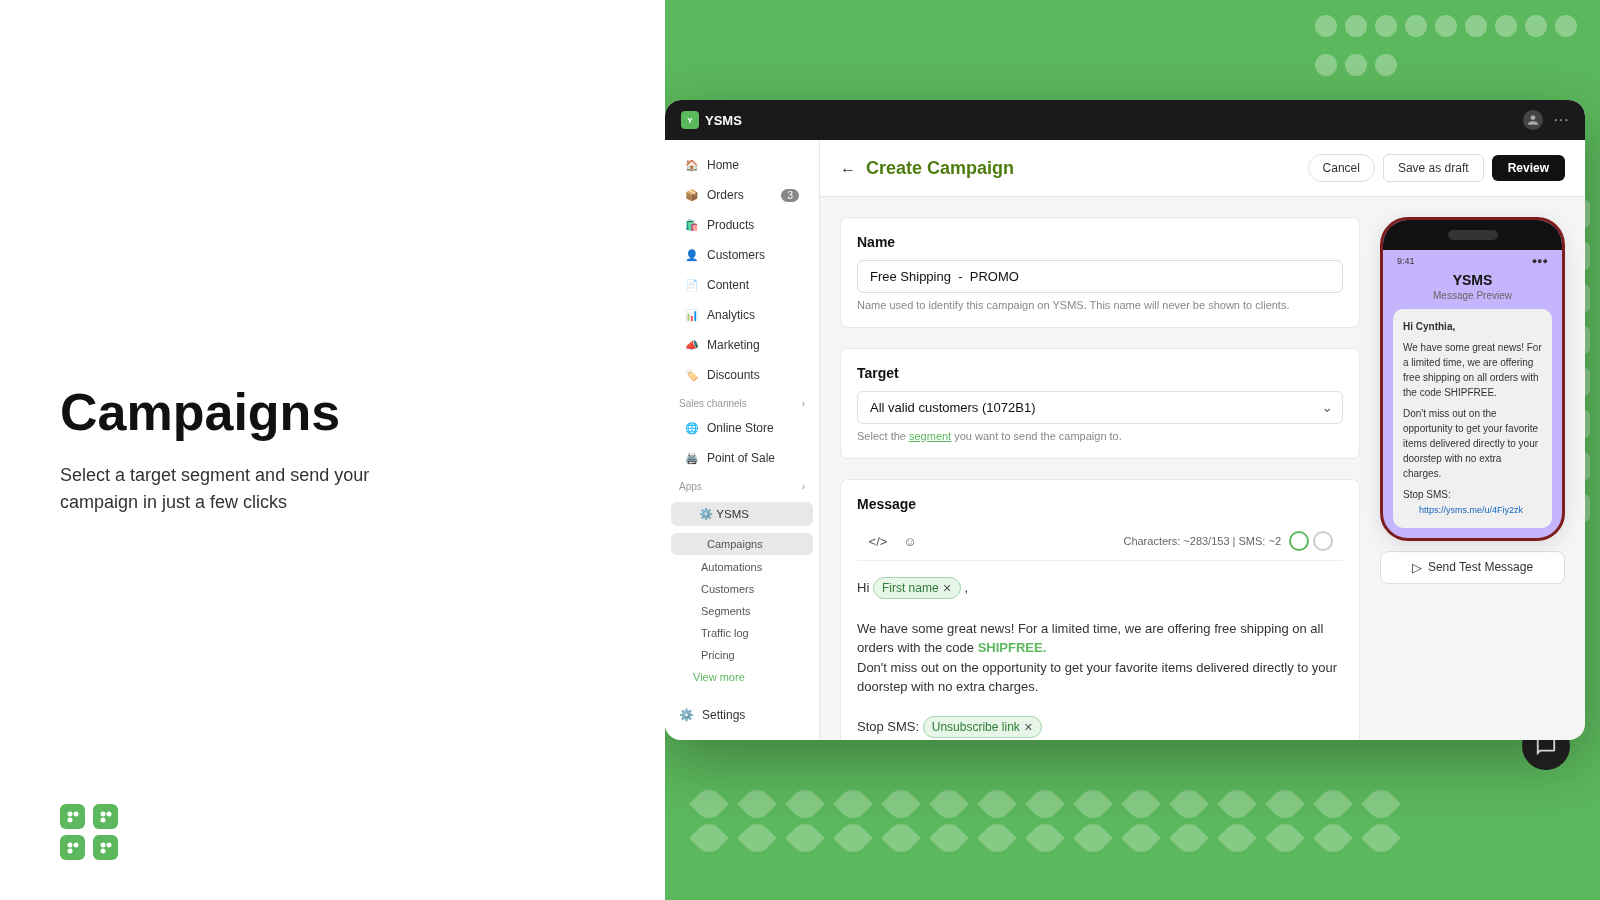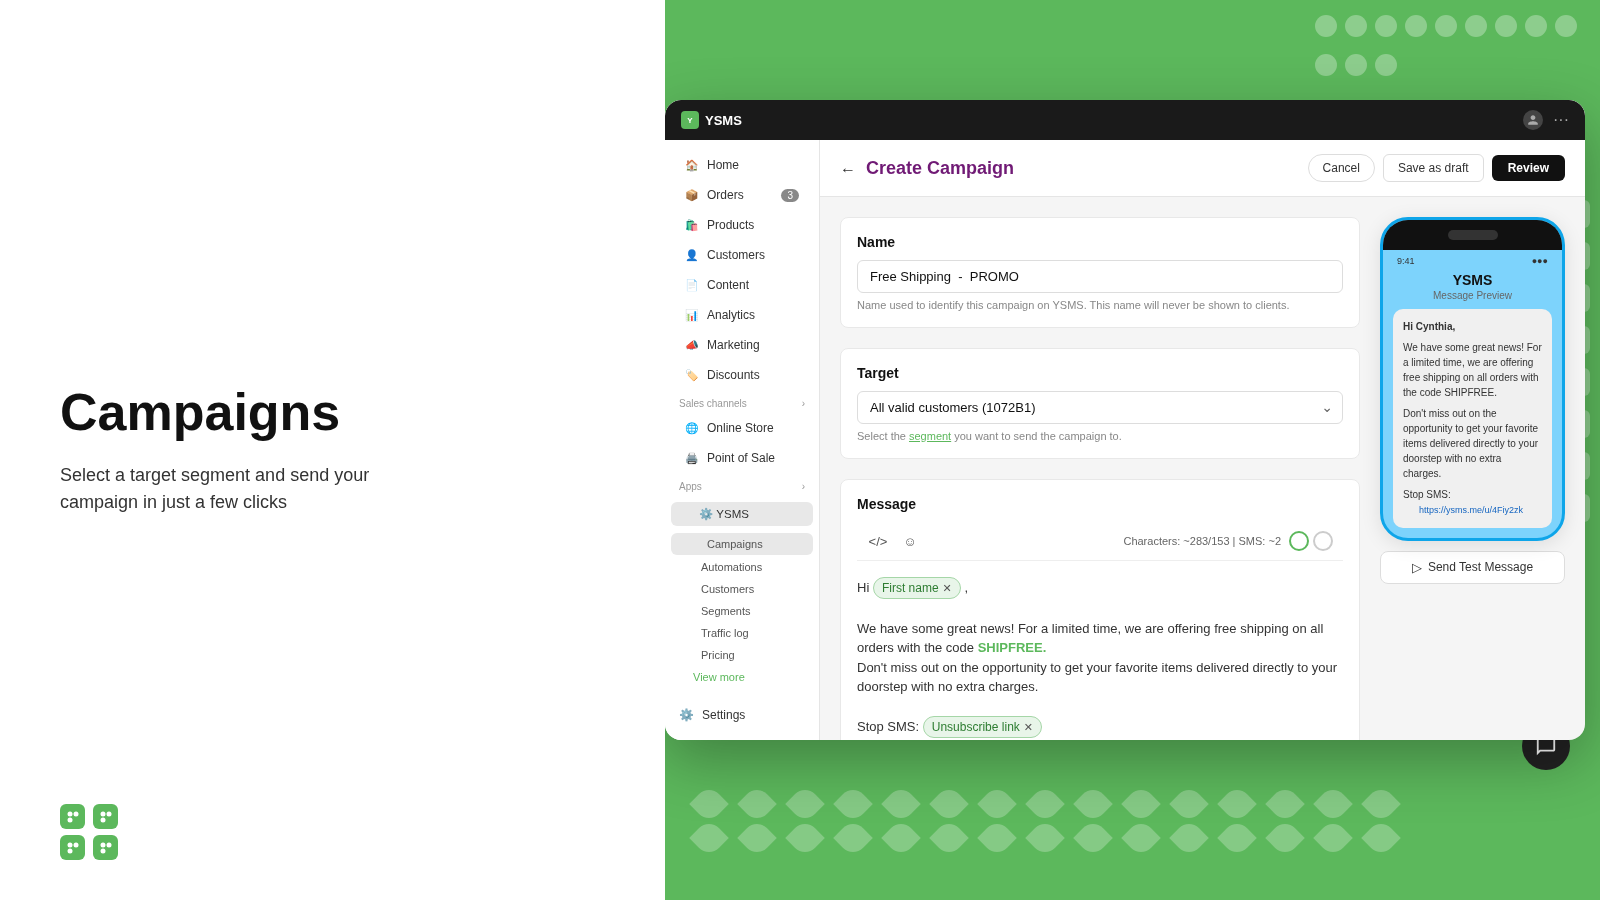--- a/index.html
+++ b/index.html
@@ -304,21 +304,21 @@
       gap: 10px;
     }
     .back-arrow {
       font-size: 16px;
       color: #333;
       cursor: pointer;
     }
     .campaign-title {
       font-size: 18px;
       font-weight: 600;
-      color: #701a75;
+      color: #4d7c0f;
     }
     .campaign-header-right {
       display: flex;
       align-items: center;
       gap: 8px;
     }
     .btn-cancel {
       padding: 6px 14px;
       border: 1px solid #ddd;
       border-radius: 14px;
@@ -496,23 +496,23 @@
       font-weight: 600;
     }
 
     
     .phone-preview {
       width: 185px;
       margin-left: 20px;
       flex-shrink: 0;
     }
     .phone-frame {
-      background: #7dd3fc;
+      background: #c4b5fd;
       border-radius: 28px;
-      border: 3px solid #0ea5e9;
+      border: 3px solid #7f1d1d;
       padding: 0;
       overflow: hidden;
       box-shadow: 0 4px 20px rgba(0,0,0,0.1);
       position: relative;
     }
     .phone-status {
       display: flex;
       justify-content: space-between;
       padding: 6px 14px 2px;
       font-size: 9px;

